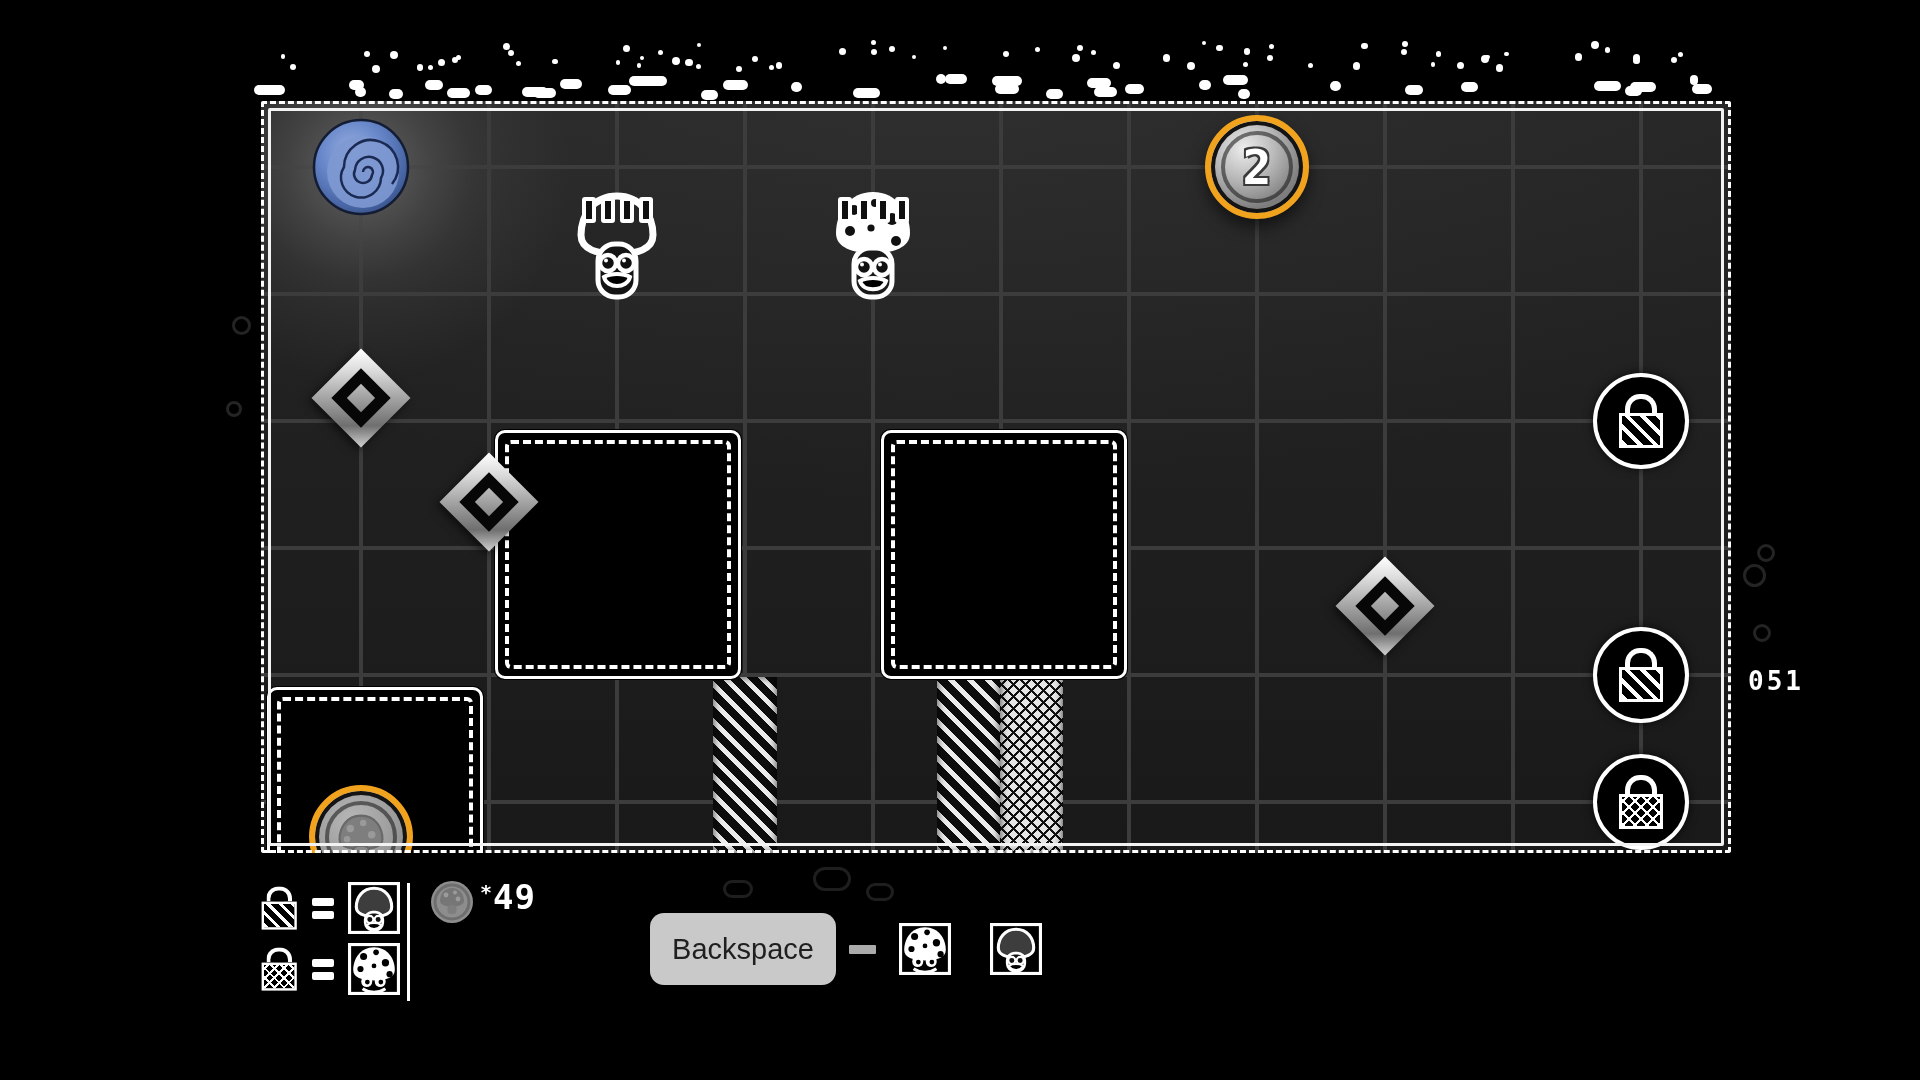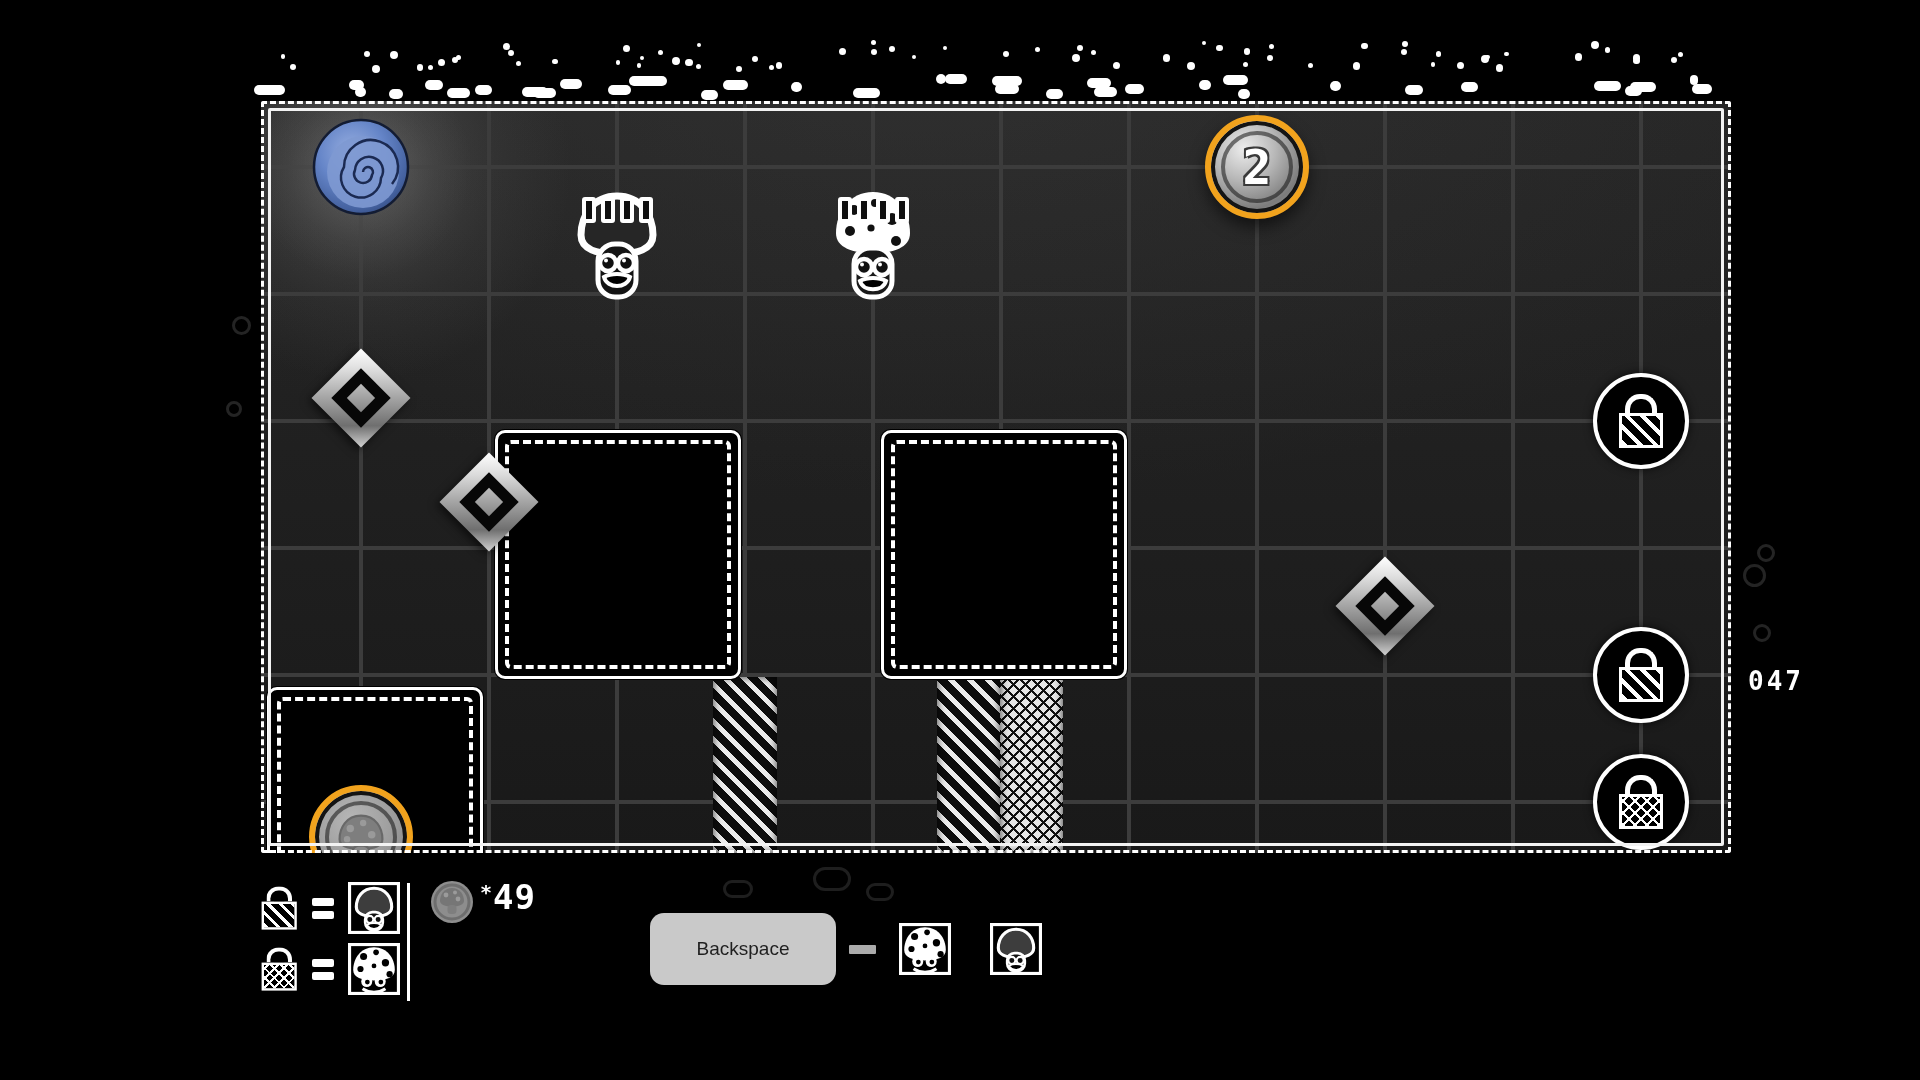--- a/index.html
+++ b/index.html
@@ -82,21 +82,21 @@
   .eq b{width:22px;height:8px;background:#fff;border-radius:2px;display:block;}
   .icon50{width:52px;height:52px;}
   #legend-divider{position:absolute;left:407px;top:883px;width:3px;height:118px;background:#fff;z-index:20;}
 
   #coin-counter{position:absolute;left:430px;top:880px;display:flex;align-items:flex-start;z-index:20;}
   #coin-counter .star{color:#fff;font-family:"DejaVu Sans Mono", monospace;font-weight:bold;font-size:20px;line-height:1;margin:2px 1px 0 6px;}
   #coin-counter .cnt{color:#fff;font-family:"DejaVu Sans Mono", monospace;font-weight:bold;font-size:34px;line-height:1;letter-spacing:1px;}
 
   #backspace-row{position:absolute;left:650px;top:913px;display:flex;align-items:center;z-index:20;}
   #backspace-btn{width:186px;height:72px;border-radius:14px;background:#c9c9c9;border:none;
-    color:#1f1f1f;font-family:"Liberation Sans", sans-serif;font-size:19px;display:flex;align-items:center;justify-content:center;
+    color:#1f1f1f;font-family:"Liberation Sans", sans-serif;font-size:29px;display:flex;align-items:center;justify-content:center;
     box-shadow:0 3px 6px rgba(0,0,0,.7);}
   #seq-dash{width:27px;height:9px;background:#ababab;margin-left:13px;border-radius:1px;}
   #seq-icon-1{margin-left:23px;}
   #seq-icon-2{margin-left:39px;}
 </style>
 </head>
 <body>
 
 <div id="stage">
 
@@ -231,21 +231,21 @@
           <div class="lockwrap">
             <div class="shackle"></div>
             <div class="lockbody mesh"></div>
           </div>
         </div>
       </div>
     <div id="pf-border-solid"></div>
     <div id="pf-border-dashed"></div>
   </div>
 
-  <div id="lock-code">047</div>
+  <div id="lock-code">051</div>
 
   <div id="legend">
     <div class="legend-row">
       <div class="legend-lock">
         <div class="lockwrap">
             <div class="shackle"></div>
             <div class="lockbody stripes"></div>
           </div>
       </div>
       <div class="eq">

